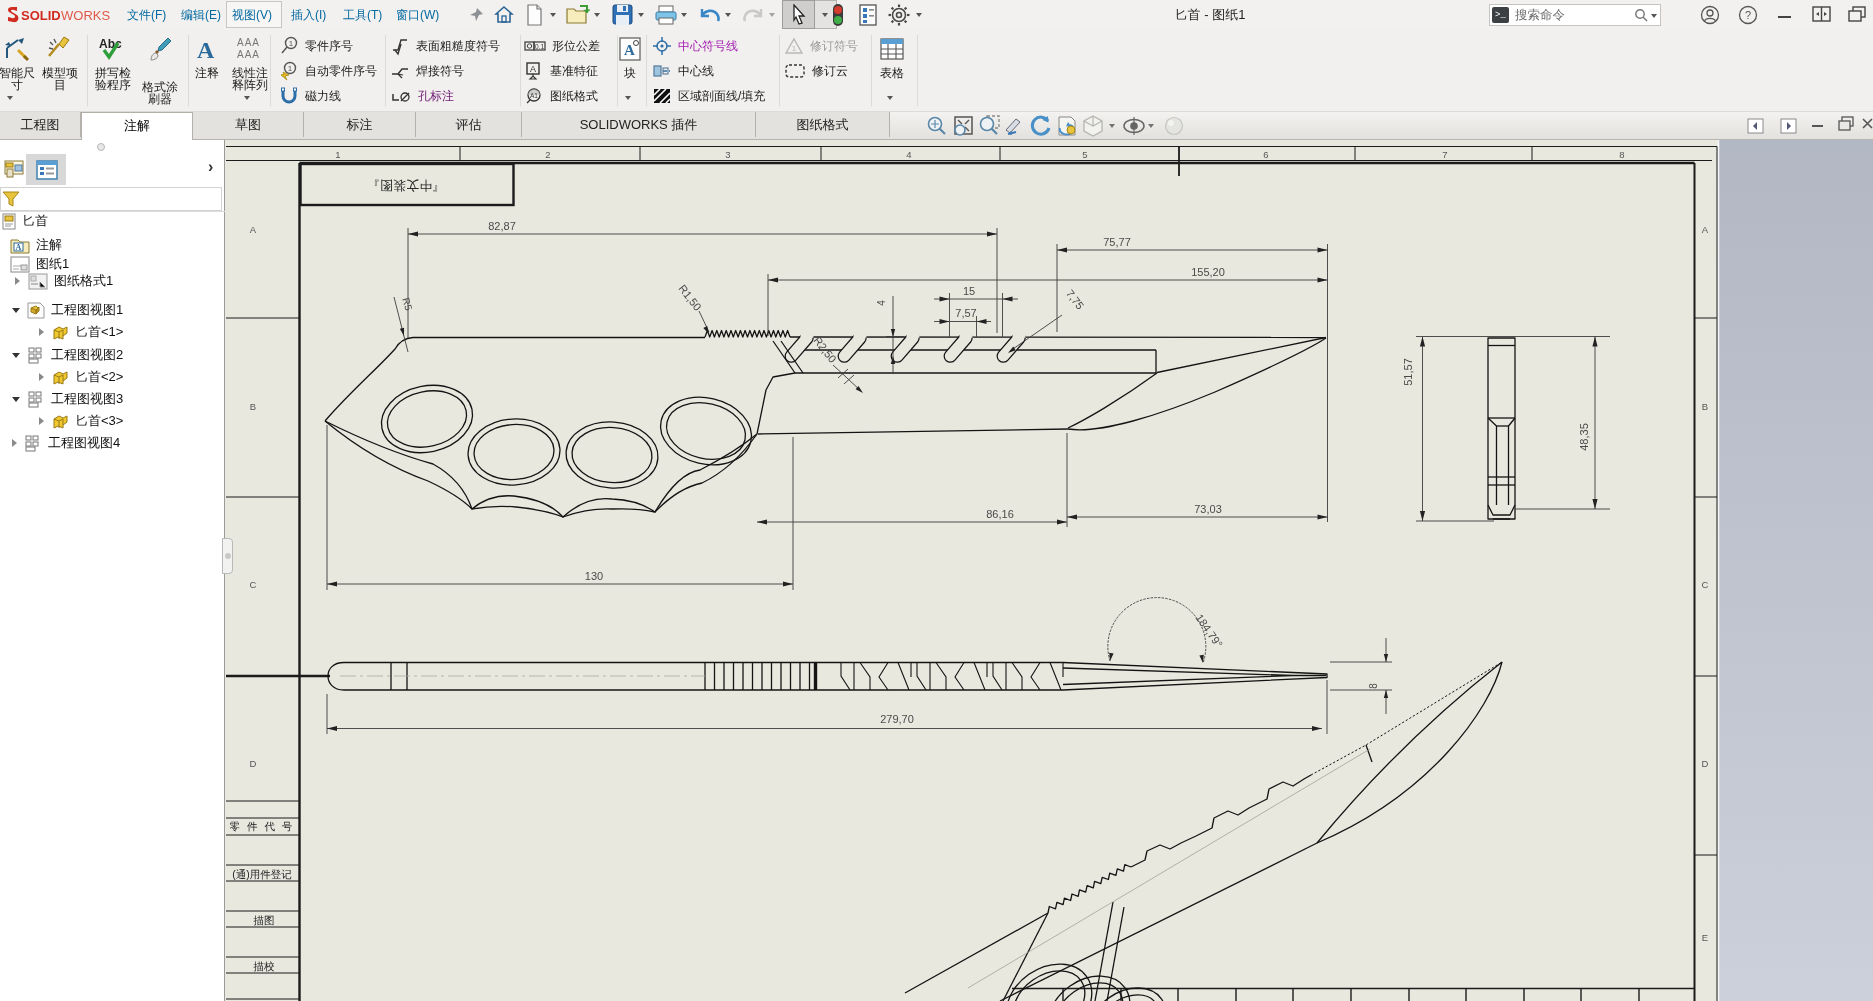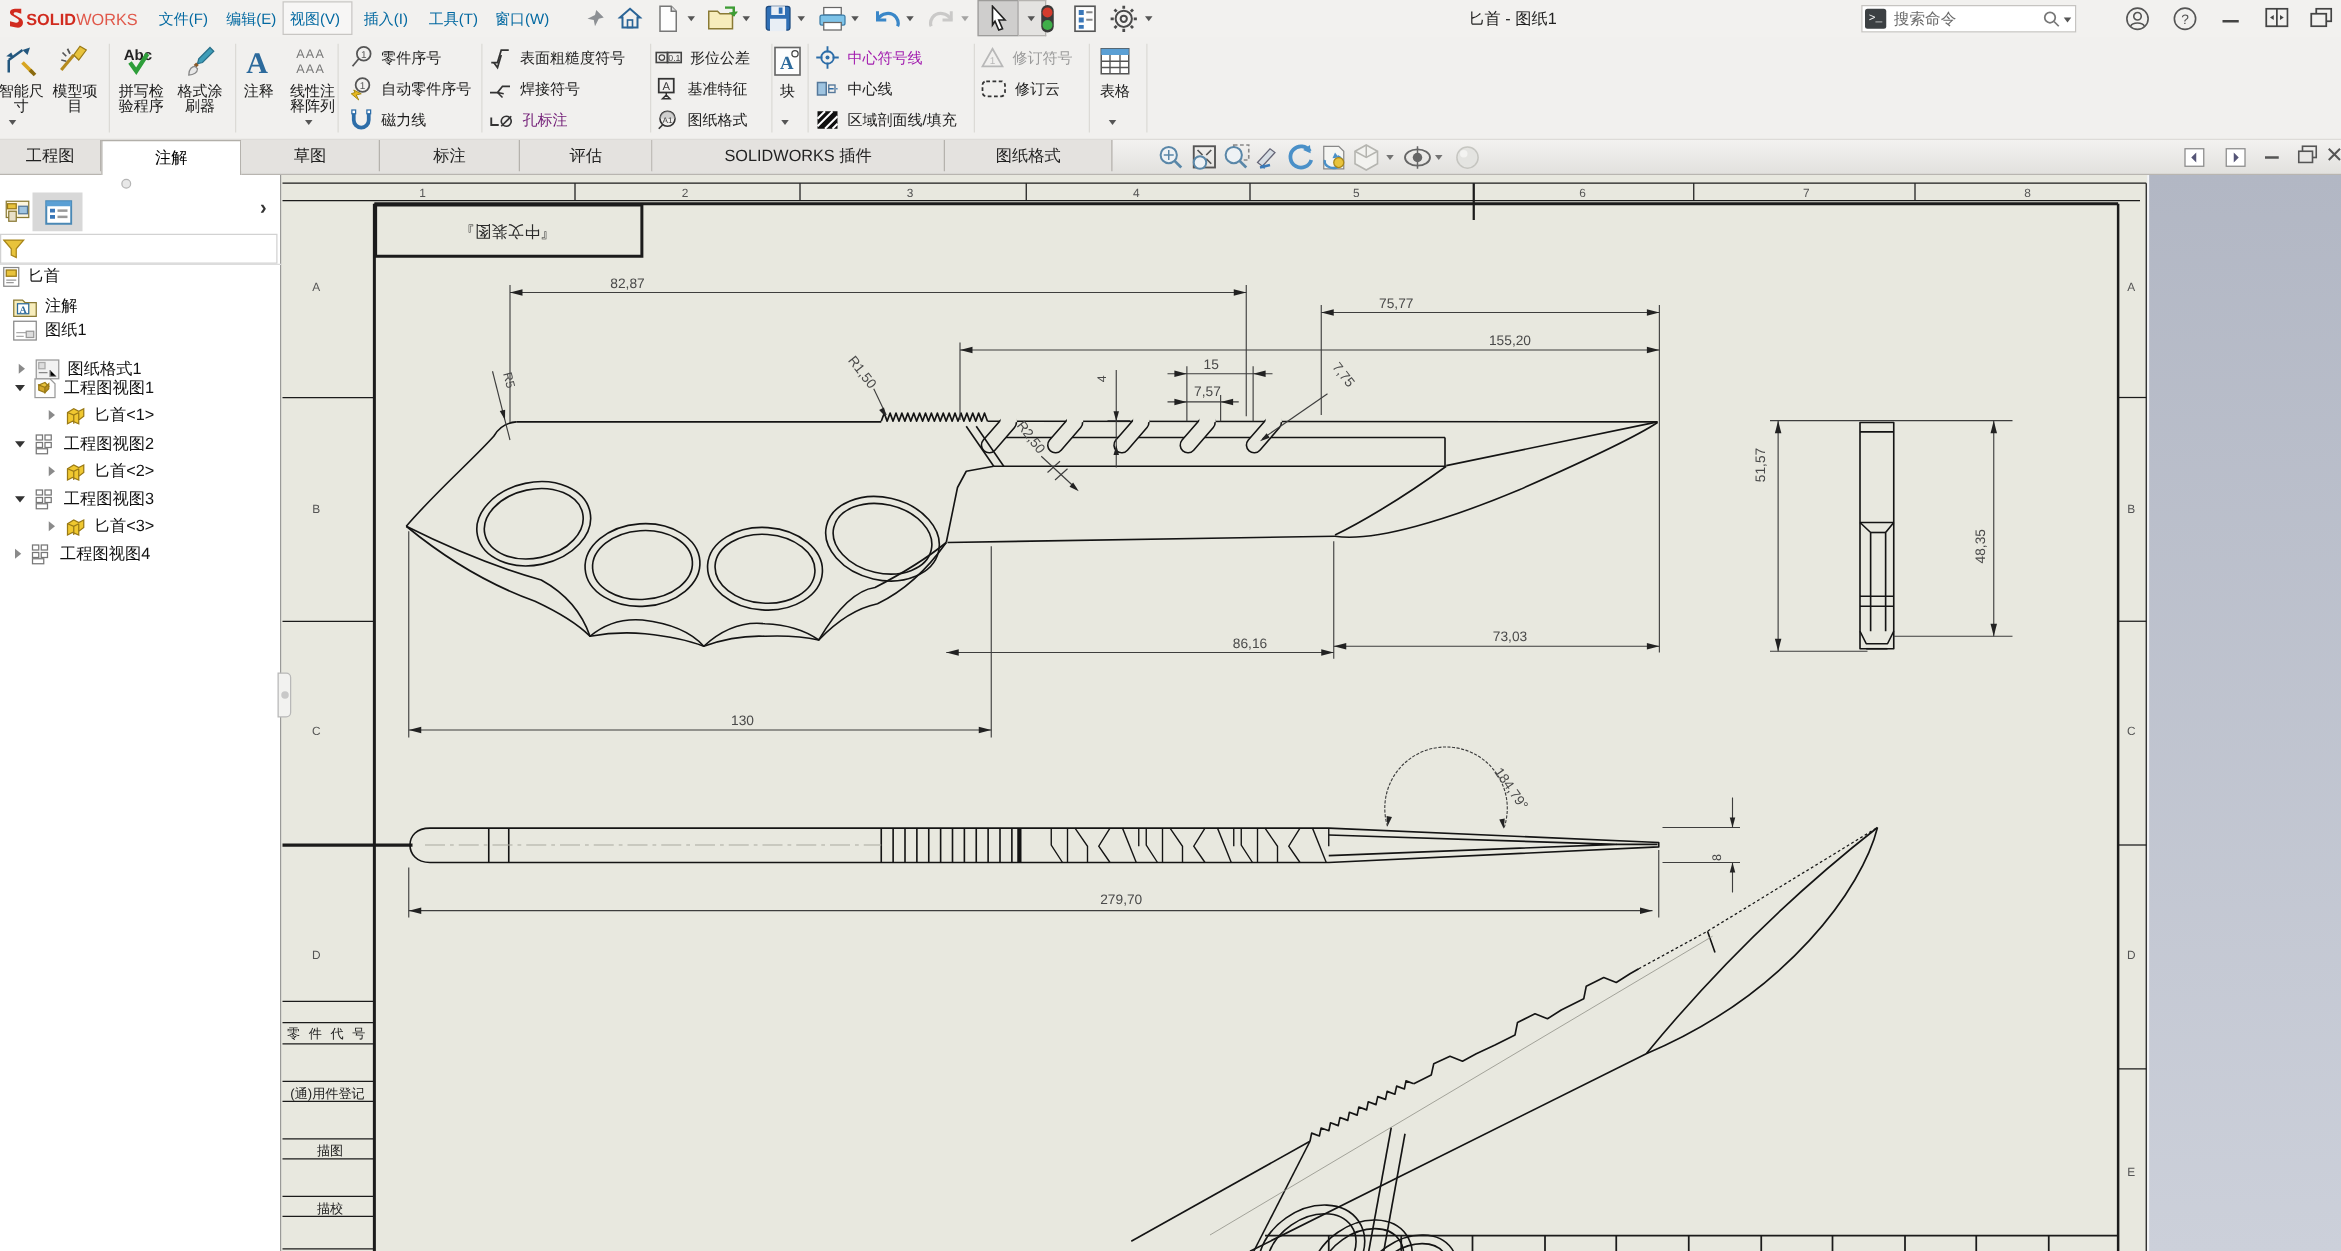--- a/index.html
+++ b/index.html
@@ -160,21 +160,21 @@
         <path d="M3,6 l3,3 M7,3 l2,4 M2,12 l4,1" stroke="#555" stroke-width="1.4"></path>
       </svg><div style="margin-top:2px">模型项<br>目</div></div>
 <div class="big" style="left:84px;top:6px;width:58px"><svg width="30" height="26" viewBox="0 0 30 26">
         <text x="1" y="12" font-size="12" font-weight="bold" fill="#222" font-family="Liberation Sans">Abc</text>
         <path d="M6,14 l5,7 9,-14" stroke="#2e9e3a" stroke-width="3.4" fill="none"></path>
       </svg><div style="margin-top:2px">拼写检<br>验程序</div></div>
 <div class="big" style="left:131px;top:6px;width:58px"><svg width="26" height="26" viewBox="0 0 26 26">
         <path d="M21,2 l3,3 -9,9 -4,1 1,-4 Z" fill="#3f9db8" stroke="#2a708a"></path>
         <path d="M11,15 l-2,2" stroke="#8a5a2a" stroke-width="3"></path>
         <path d="M4,24 c0,-5 3,-7 5,-7 l2,2 c0,3 -3,5 -7,5 Z" fill="#e8e8e8" stroke="#888"></path>
-      </svg><div style="margin-top:2px">格式涂<br>刷器</div></div>
+      </svg><div style="margin-top:16px">格式涂<br>刷器</div></div>
 <div class="big" style="left:178px;top:6px;width:58px"><svg width="26" height="26" viewBox="0 0 26 26">
         <text x="3" y="22" font-size="24" font-weight="bold" fill="#2c6a9c" font-family="Liberation Serif">A</text>
       </svg><div style="margin-top:2px">注释</div></div>
 <div class="big" style="left:221px;top:6px;width:58px"><svg width="30" height="26" viewBox="0 0 30 26">
         <text x="2" y="10" font-size="10" fill="#777" font-family="Liberation Sans" letter-spacing="1">AAA</text>
         <text x="2" y="22" font-size="10" fill="#777" font-family="Liberation Sans" letter-spacing="1">AAA</text>
       </svg><div style="margin-top:2px">线性注<br>释阵列</div></div>
 <div class="big" style="left:601px;top:6px;width:58px"><svg width="26" height="26" viewBox="0 0 26 26">
         <rect x="3" y="2" width="20" height="22" fill="#fdfdfd" stroke="#666" stroke-width="1.3"></rect>
         <text x="7" y="19" font-size="15" fill="#2c6a9c" font-family="Liberation Serif" font-weight="bold">A</text>
@@ -745,21 +745,21 @@
 <div class="trow" style="left:0;top:113px;width:225px">
         <span style="display:inline-block;width:10px"></span>
         <svg width="20" height="17" viewBox="0 0 20 17">
           <rect x="1" y="1" width="18" height="15" fill="#fff" stroke="#888"></rect>
           <path d="M3,10 h8 M3,13 h6" stroke="#aaa" stroke-width="1"></path>
           <rect x="11" y="9" width="6" height="5" fill="#ddd" stroke="#999"></rect>
         </svg>
         <span style="display:inline-block;width:6px"></span>
         <span>图纸1</span>
       </div>
-<div class="trow" style="left:0;top:144px;width:271px">
+<div class="trow" style="left:0;top:130px;width:271px">
         <span style="display:inline-block;width:15px"></span>
         <span class="tri-r"></span>
         <span style="display:inline-block;width:8px"></span>
         <svg width="20" height="17" viewBox="0 0 20 17">
           <rect x="1" y="1" width="18" height="15" fill="#f2f2f2" stroke="#999"></rect>
           <path d="M3,11 h7 M12,9 v5 h5" stroke="#888" stroke-width="1"></path>
           <rect x="3" y="3" width="5" height="5" fill="#ddd" stroke="#aaa"></rect>
         </svg>
         <span style="display:inline-block;width:6px"></span>
         <span>图纸格式1</span>

